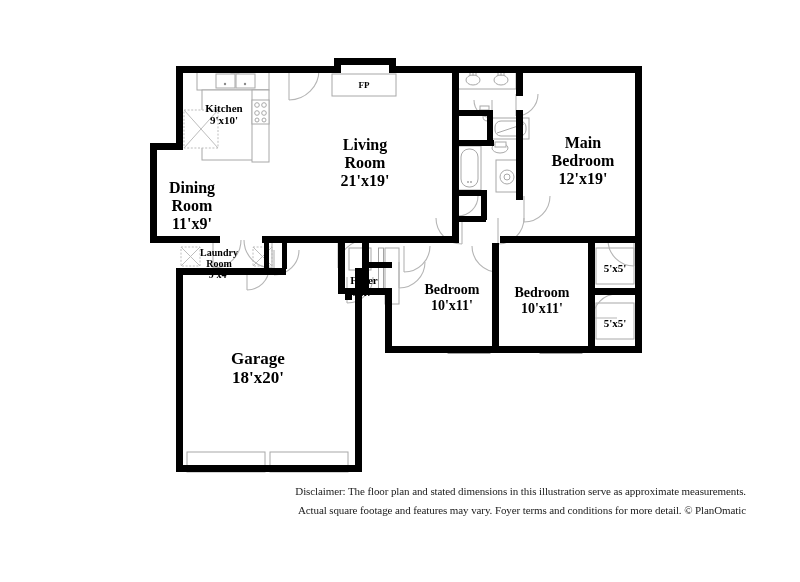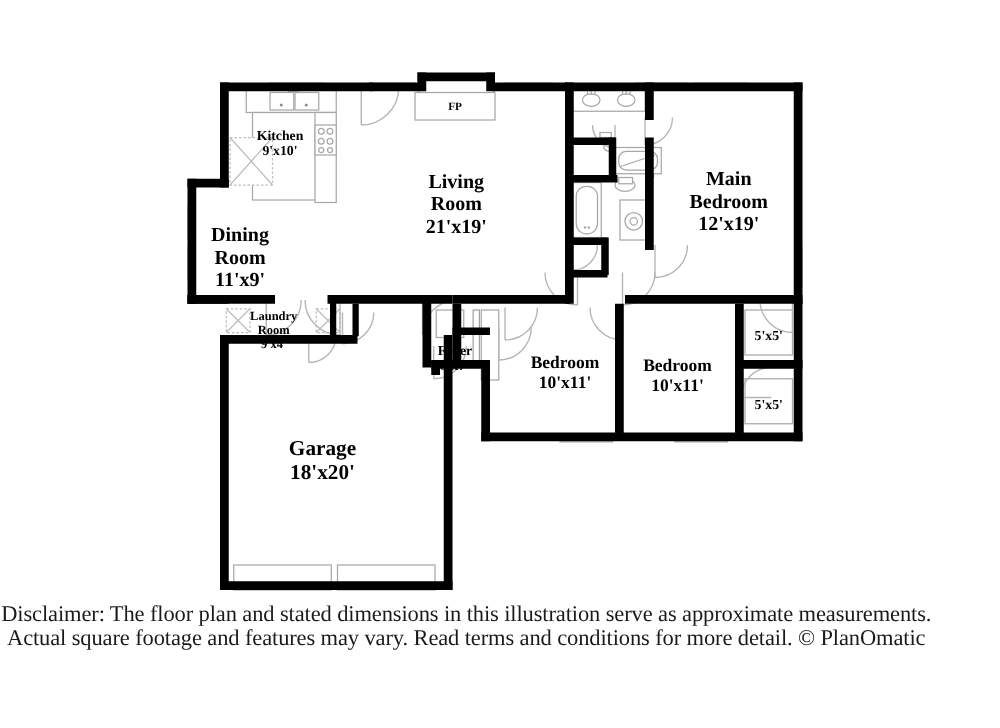--- a/index.html
+++ b/index.html
@@ -14,23 +14,23 @@
     height: 582px;
     background: #ffffff;
     overflow: hidden;
   }
   #plan-svg { position: absolute; left: 0; top: 0; }
   .disclaimer {
     position: absolute;
     left: 0;
     top: 482px;
     width: 746px;
-    text-align: center;
+    text-align: right;
     font-family: "Liberation Serif", serif;
-    font-size: 18px;
+    font-size: 11px;
     line-height: 19px;
     color: #1a1a1a;
     letter-spacing: -0.1px;
   }
   .disclaimer div { white-space: nowrap; }
   .rl { font-family: "Liberation Serif", serif; font-weight: bold; fill: #000; text-anchor: middle; }
 </style>
 </head>
 <body>
 
@@ -277,16 +277,16 @@
 
       <text class="rl" x="615" y="272" font-size="11">5'x5'</text>
       <text class="rl" x="615" y="327" font-size="11">5'x5'</text>
 
       <text class="rl" x="364" y="88" font-size="9">FP</text>
     </g>
   </svg>
 
   <div class="disclaimer">
     <div>Disclaimer: The floor plan and stated dimensions in this illustration serve as approximate measurements.</div>
-    <div>Actual square footage and features may vary. Read terms and conditions for more detail. © PlanOmatic</div>
+    <div>Actual square footage and features may vary. Foyer terms and conditions for more detail. © PlanOmatic</div>
   </div>
 
 </div>
 
 </body></html>

